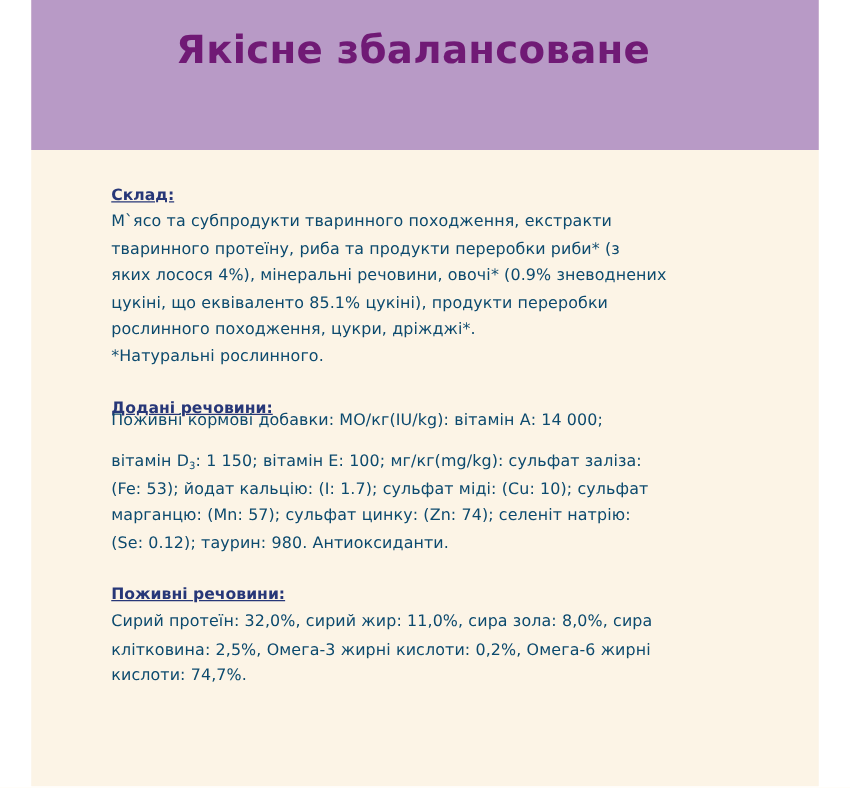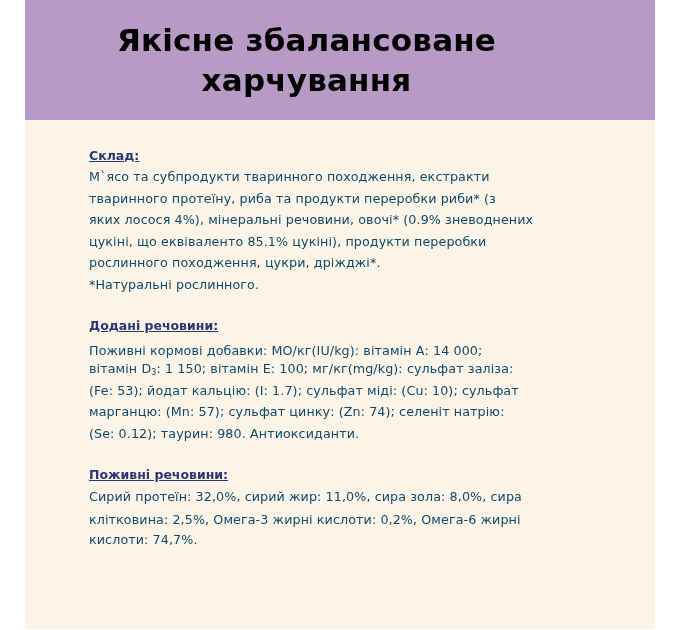--- a/index.html
+++ b/index.html
@@ -3,55 +3,54 @@
 <meta charset="utf-8">
 <style>
   html, body { margin: 0; padding: 0; background: #ffffff; }
   body { width: 680px; height: 630px; position: relative; overflow: hidden;
          font-family: "DejaVu Sans", sans-serif; }
   .card { position: absolute; left: 25px; top: 0; width: 630px; height: 629px;
           background: #fcf4e6; }
   .header { position: absolute; left: 0; top: 0; width: 630px; height: 120px;
             background: #b89ac6; }
   .title-line { position: absolute; left: 0; width: 563px; text-align: center;
-                color: #000000; font-size: 31px; font-weight: bold; letter-spacing: 0.2px;
-                font-family: "DejaVu Sans", sans-serif; }
+                color: #701a75; font-size: 31px; font-weight: bold; letter-spacing: 0.2px;
+                font-family: "DejaVu Sans", sans-serif; padding-left: 24px; }
   .title-line.l1 { top: 22px; }
   .title-line.l2 { top: 62px; }
   .content { position: absolute; left: 64px; top: 0; width: 560px; }
   .sec-heading { position: absolute; left: 0; color: #273778; font-size: 12.5px;
                  font-weight: bold; white-space: nowrap; text-decoration: underline; }
   .line { position: absolute; left: 0; color: #0c4a6e; font-size: 12.7px;
           white-space: nowrap; letter-spacing: 0.1px; }
   sub { font-size: 8px; vertical-align: -2px; }
 </style>
 </head>
 <body>
 
 <div class="card">
   <div class="header">
     <div class="title-line l1">Якісне збалансоване</div>
-    <div class="title-line l2">харчування</div>
   </div>
 
   <div class="content">
 
     <div>
       <div class="sec-heading" style="top:148px">Склад:</div>
       <div class="line" style="top:169px">М`ясо та субпродукти тваринного походження, екстракти</div>
       <div class="line" style="top:191px">тваринного протеїну, риба та продукти переробки риби* (з</div>
       <div class="line" style="top:212px">яких лосося 4%), мінеральні речовини, овочі* (0.9% зневоднених</div>
       <div class="line" style="top:234px">цукіні, що еквіваленто 85.1% цукіні), продукти переробки</div>
       <div class="line" style="top:255px">рослинного походження, цукри, дріжджі*.</div>
       <div class="line" style="top:277px">*Натуральні рослинного.</div>
     </div>
 
     <div>
       <div class="sec-heading" style="top:318px">Додані речовини:</div>
-      <div class="line" style="top:343px">Поживні кормові добавки: МО/кг(IU/kg): вітамін А: 14 000;</div>
+      <div class="line" style="top:328px">Поживні кормові добавки: МО/кг(IU/kg): вітамін А: 14 000;</div>
       <div class="line" style="top:361px"><span>вітамін D</span><sub>3</sub><span>: 1 150; вітамін Е: 100; мг/кг(mg/kg): сульфат заліза:</span></div>
       <div class="line" style="top:383px">(Fe: 53); йодат кальцію: (I: 1.7); сульфат міді: (Cu: 10); сульфат</div>
       <div class="line" style="top:404px">марганцю: (Mn: 57); сульфат цинку: (Zn: 74); селеніт натрію:</div>
       <div class="line" style="top:426px">(Se: 0.12); таурин: 980. Антиоксиданти.</div>
     </div>
 
     <div>
       <div class="sec-heading" style="top:467px">Поживні речовини:</div>
       <div class="line" style="top:489px">Сирий протеїн: 32,0%, сирий жир: 11,0%, сира зола: 8,0%, сира</div>
       <div class="line" style="top:512px">клітковина: 2,5%, Омега-3 жирні кислоти: 0,2%, Омега-6 жирні</div>

